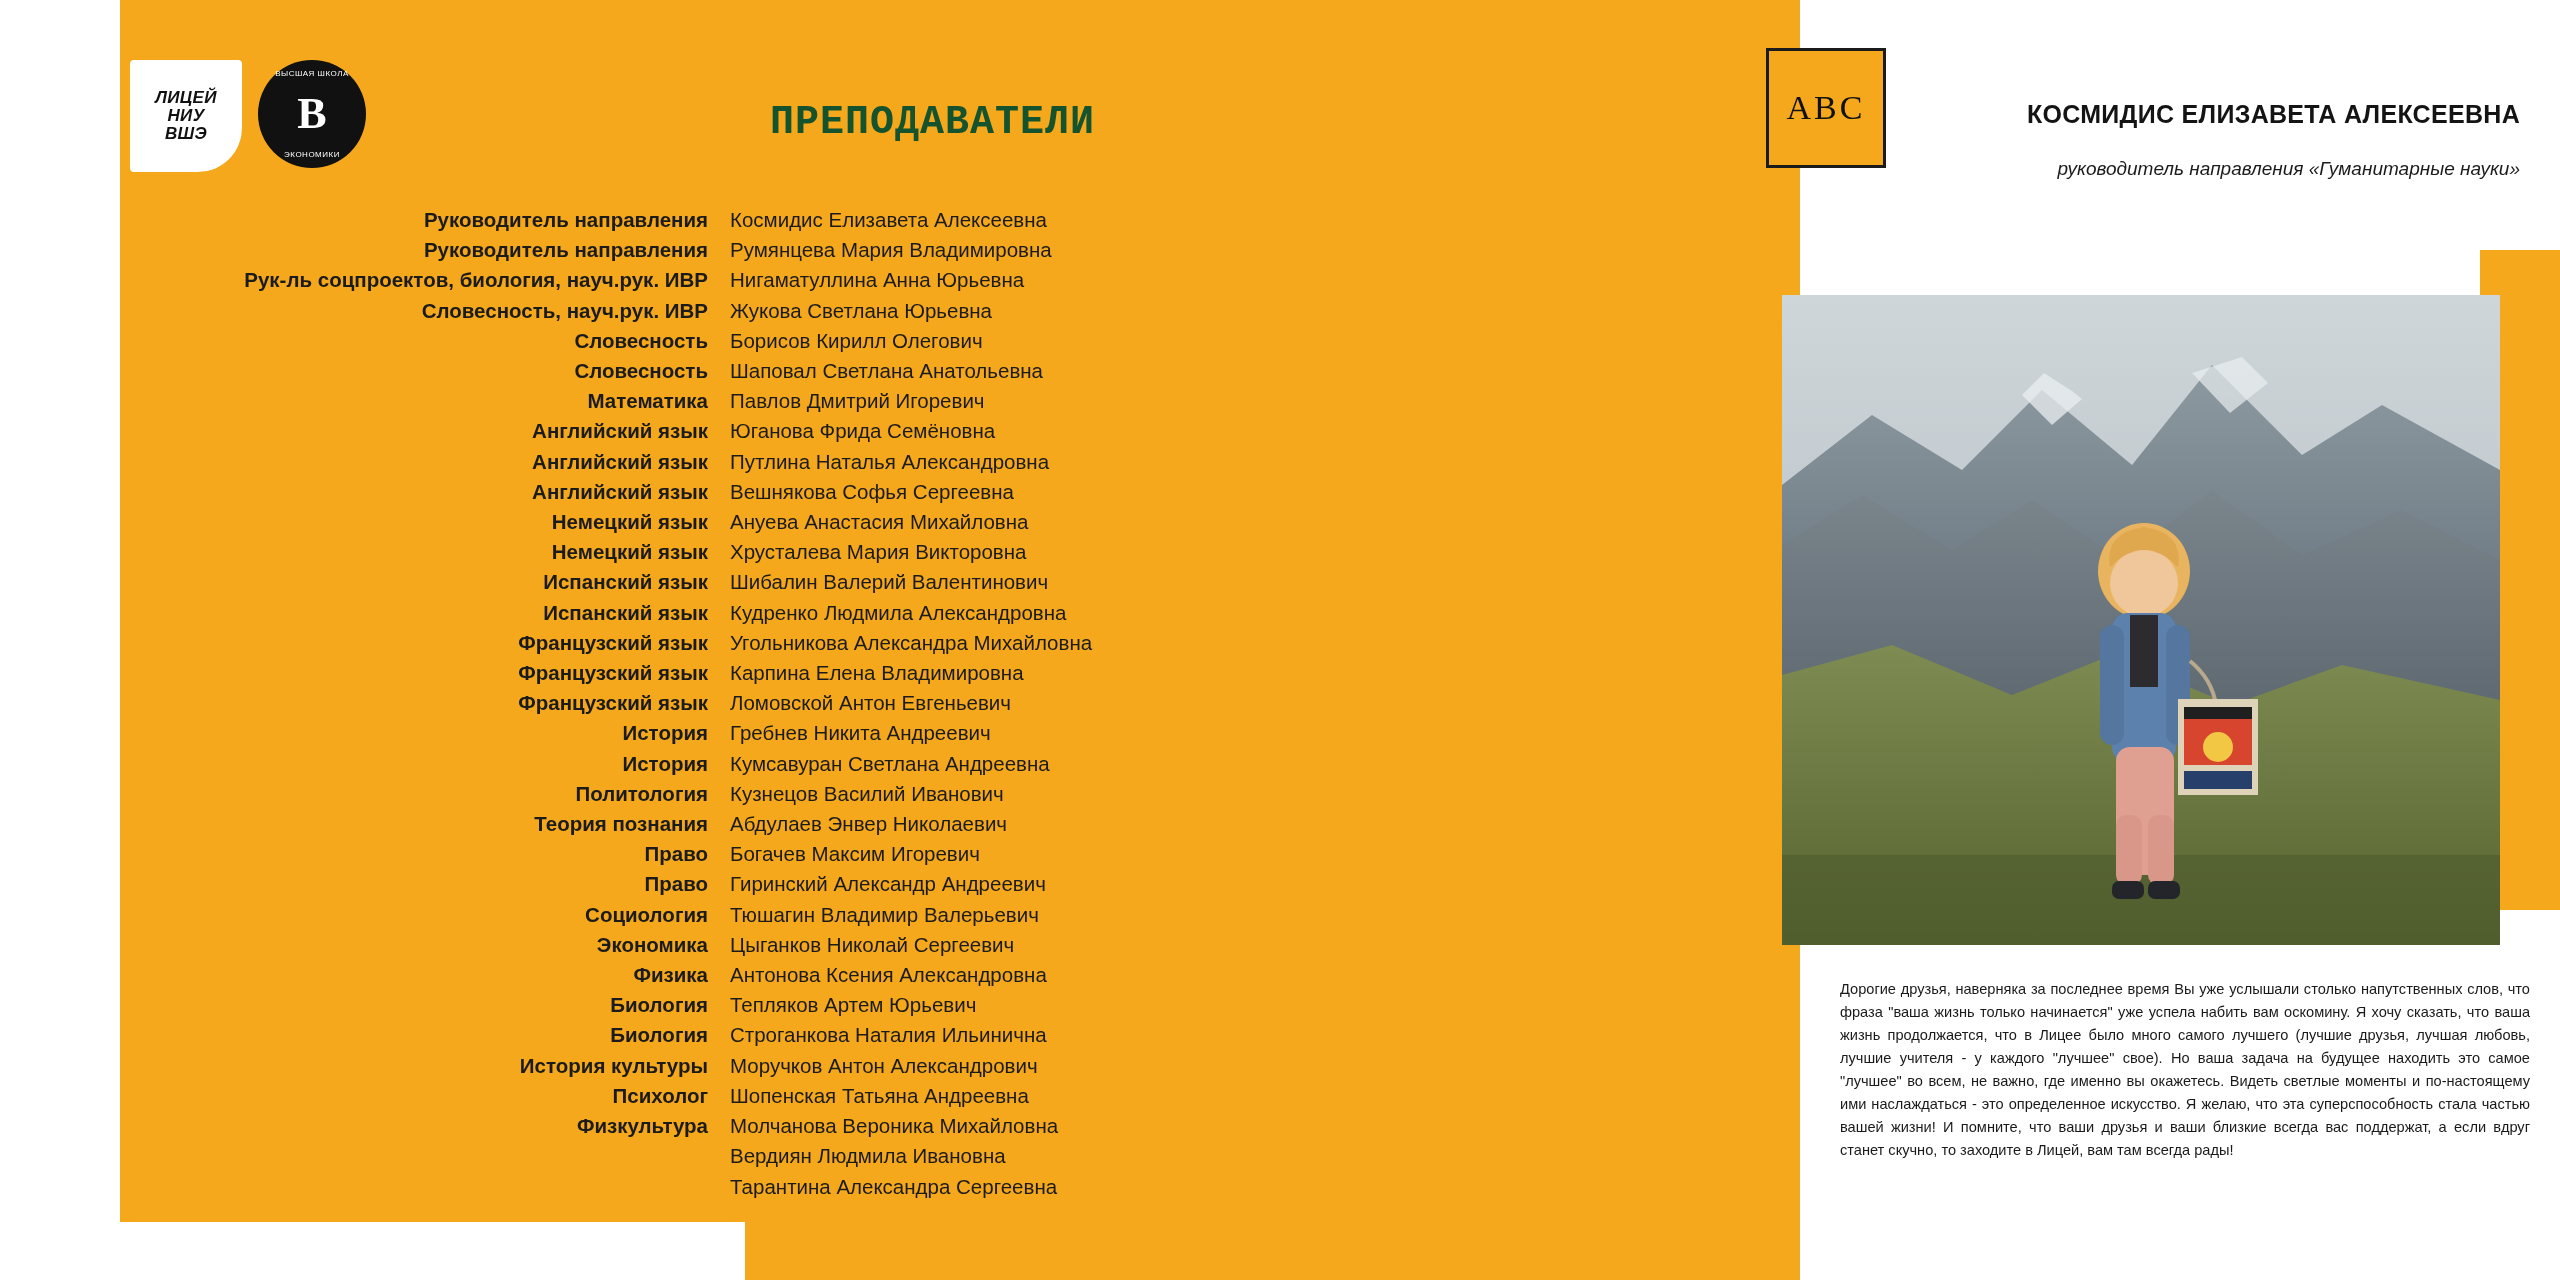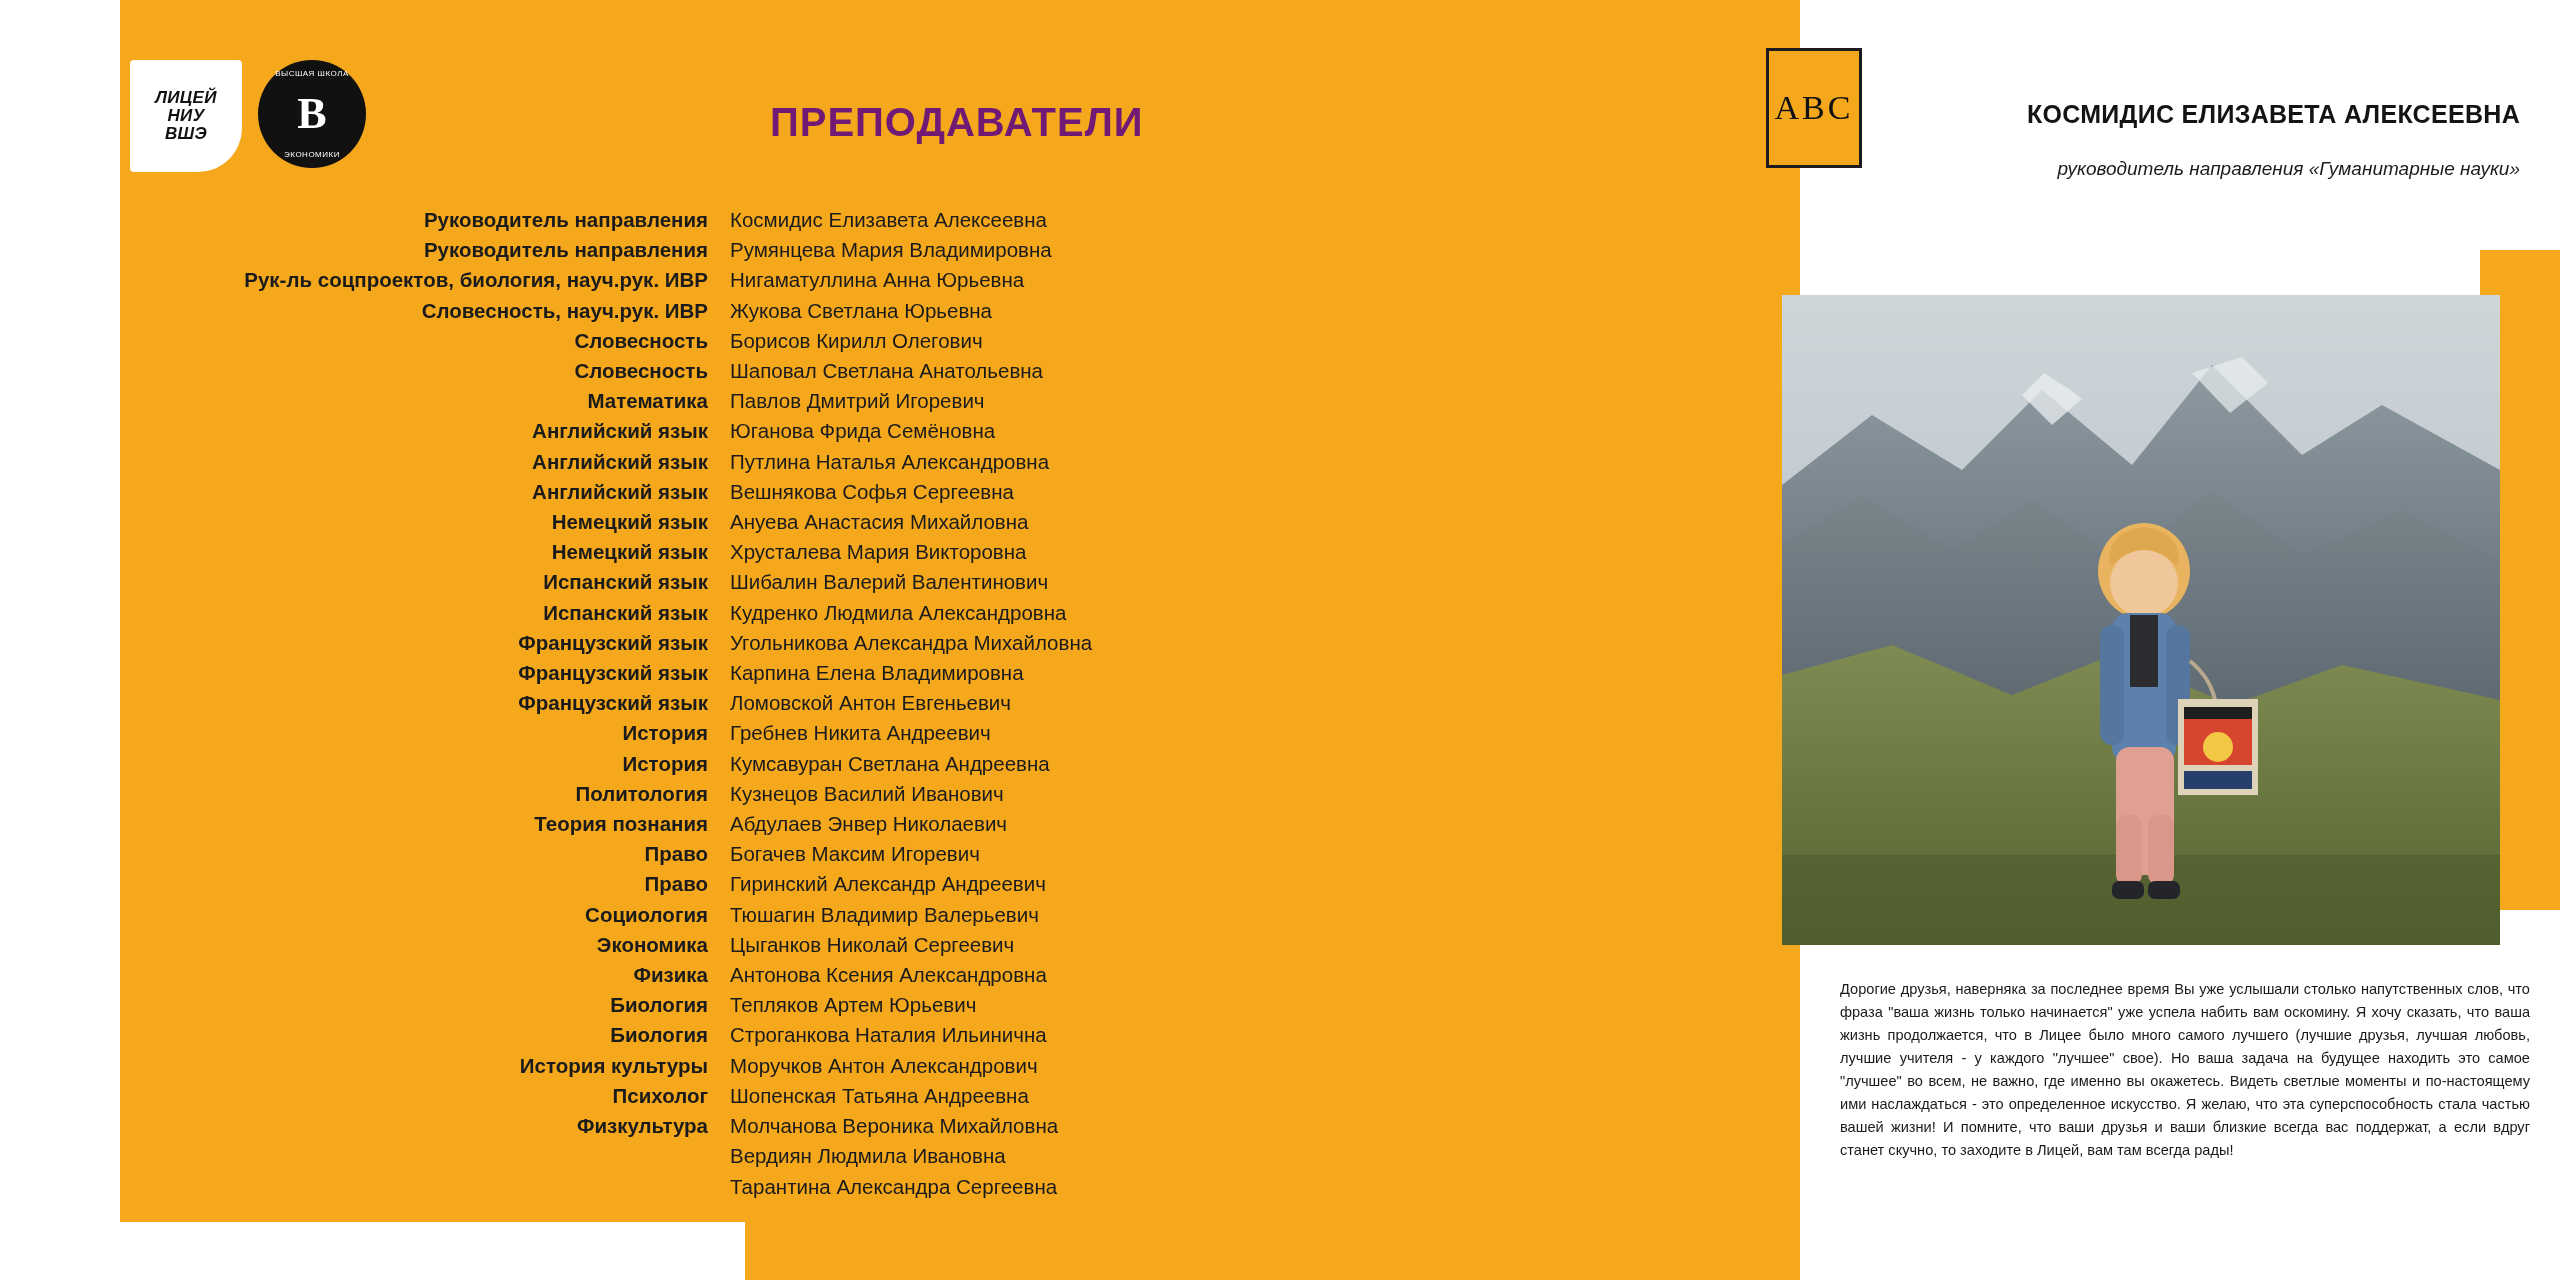--- a/index.html
+++ b/index.html
@@ -87,22 +87,23 @@
   }
   .logo-hse .rt-top { top: 9px; left: 50%; transform: translateX(-50%); }
   .logo-hse .rt-bottom { bottom: 9px; left: 50%; transform: translateX(-50%); }
 
   
   .section-title {
     position: absolute;
     left: 770px; top: 100px;
     font-size: 40px;
     font-weight: bold;
-    color: #701a75;
+    color: #14532d;
     letter-spacing: 1px;
+    font-family: Liberation Mono, monospace;
   }
 
   
   .staff {
     position: absolute;
     left: 120px; top: 205px;
     width: 1150px;
     display: flex;
   }
   .col-roles {
@@ -139,21 +140,21 @@
   .right-yellow-block {
     position: absolute;
     left: 2480px; top: 250px;
     width: 80px; height: 660px;
     background: #f5a81c;
   }
 
   .abc-badge {
     position: absolute;
     left: 1766px; top: 48px;
-    width: 96px; height: 120px;
+    width: 120px; height: 120px;
     border: 3px solid #1b1b1b;
     background: #f5a81c;
     display: flex; align-items: center; justify-content: center;
   }
   .abc-badge span {
     font-family: "Liberation Serif", serif;
     font-size: 34px;
     letter-spacing: 3px;
     color: #111111;
   }

